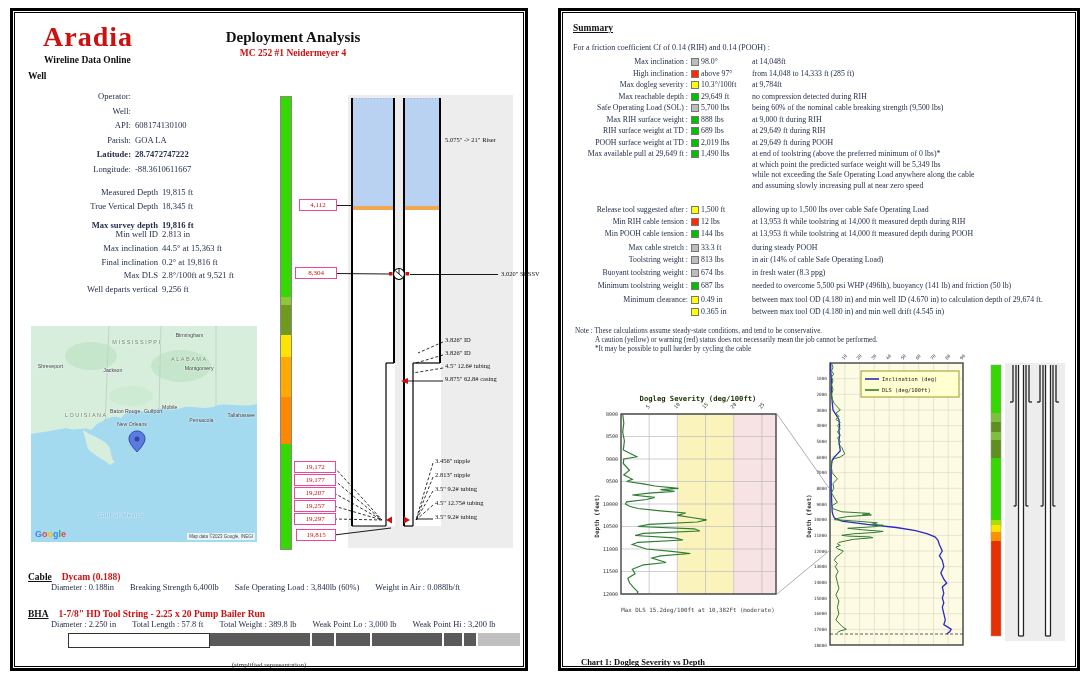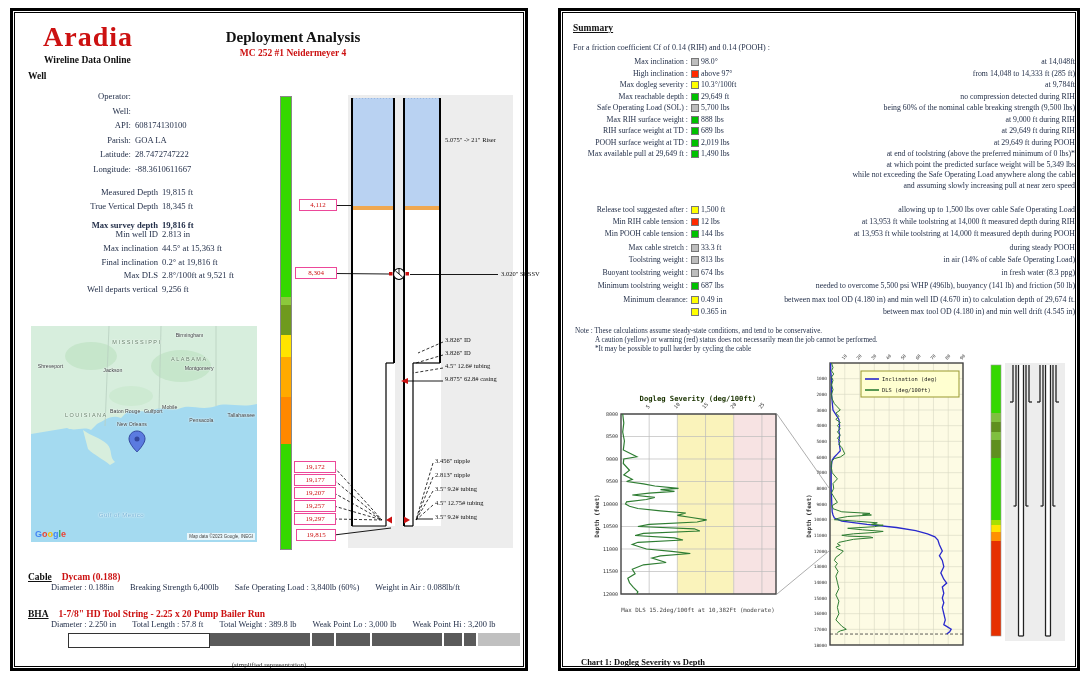--- a/index.html
+++ b/index.html
@@ -44,21 +44,21 @@
   .sec-details span{margin-right:16px;}
   .bha-seg{position:absolute;height:13px;}
   .bha-caption{left:0;top:650px;width:512px;text-align:center;font-size:7px;color:#333;}
   
   .sum-heading{left:12px;top:12px;font-size:9.5px;font-weight:bold;text-decoration:underline;color:#111;}
   .sum-intro{left:12px;top:32px;font-size:8px;}
   .sum-row{position:absolute;left:0;width:100%;font-size:7.8px;}
   .sum-row .lbl{position:absolute;left:0;width:127px;text-align:right;white-space:nowrap;}
   .sum-row .sq{position:absolute;left:130px;top:1px;width:6px;height:6px;border:.5px solid #777;}
   .sum-row .val{position:absolute;left:140px;white-space:nowrap;}
-  .sum-row .desc{position:absolute;left:184px;width:330px;text-align:right;}
+  .sum-row .desc{position:absolute;left:191px;width:330px;}
   .sum-row .desc div{line-height:10.7px;white-space:nowrap;}
   .note-line{position:absolute;font-size:7.2px;color:#24304a;white-space:nowrap;}
   .chartbig-caption{left:20px;top:646px;width:400px;text-align:left;font-size:8.5px;font-weight:bold;color:#111;}
 </style>
 </head>
 <body>
 
 <div class="canvas">
 
   <div class="page page-left">
@@ -66,21 +66,21 @@
     <div class="abs tagline">Wireline Data Online</div>
     <div class="abs doc-title">Deployment Analysis</div>
     <div class="abs doc-subtitle">MC 252 #1 Neidermeyer 4</div>
     <div class="abs well-heading">Well</div>
 
     <div class="abs" id="well-info1" style="left:0;top:80px;width:260px;height:92px;">
         <div class="info-row" style="top: 0px;"><span class="lbl" style="width: 118px;">Operator:</span><span class="val"></span></div>
         <div class="info-row" style="top: 14.6px;"><span class="lbl" style="width: 118px;">Well:</span><span class="val"></span></div>
         <div class="info-row" style="top: 29.2px;"><span class="lbl" style="width: 118px;">API:</span><span class="val">608174130100</span></div>
         <div class="info-row" style="top: 43.8px;"><span class="lbl" style="width: 118px;">Parish:</span><span class="val">GOA LA</span></div>
-        <div class="info-row" style="top: 58.4px;"><span class="lbl" style="width: 118px;">Latitude:</span><span class="val">28.7472747222</span></div>
+        <div class="info-row" style="top: 58.4px; font-weight: bold;"><span class="lbl" style="width: 118px;">Latitude:</span><span class="val">28.7472747222</span></div>
         <div class="info-row" style="top: 73px;"><span class="lbl" style="width: 118px;">Longitude:</span><span class="val">-88.3610611667</span></div>
       </div>
     <div class="abs" id="well-info2" style="left:0;top:176px;width:280px;height:116px;">
         <div class="info-row" style="top: 0px;"><span class="lbl" style="width: 145px;">Measured Depth</span><span class="val">19,815 ft</span></div>
         <div class="info-row" style="top: 13.9px;"><span class="lbl" style="width: 145px; font-family: Liberation Serif, serif;">True Vertical Depth</span><span class="val">18,345 ft</span></div>
         <div class="info-row" style="top: 33px; font-weight: bold;"><span class="lbl" style="width: 145px;">Max survey depth</span><span class="val">19,816 ft</span></div>
         <div class="info-row" style="top: 41.7px;"><span class="lbl" style="width: 145px;">Min well ID</span><span class="val">2.813 in</span></div>
         <div class="info-row" style="top: 55.6px;"><span class="lbl" style="width: 145px;">Max inclination</span><span class="val">44.5° at 15,363 ft</span></div>
         <div class="info-row" style="top: 69.5px;"><span class="lbl" style="width: 145px;">Final inclination</span><span class="val">0.2° at 19,816 ft</span></div>
         <div class="info-row" style="top: 83.4px;"><span class="lbl" style="width: 145px;">Max DLS</span><span class="val">2.8°/100ft at 9,521 ft</span></div>

